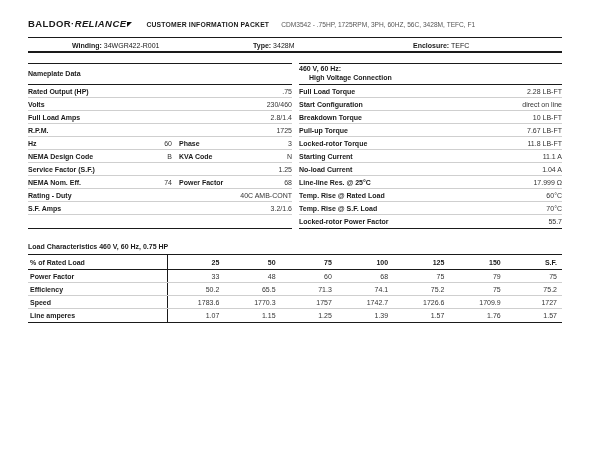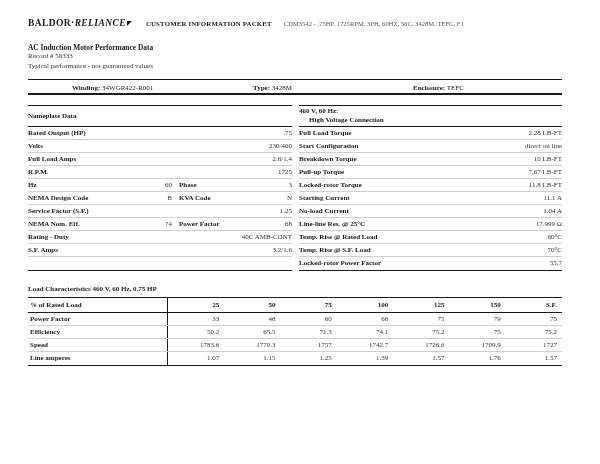--- a/index.html
+++ b/index.html
@@ -1,19 +1,19 @@
 <!DOCTYPE html>
 <html><head>
 <meta charset="utf-8">
 <style>
   * { margin:0; padding:0; box-sizing:border-box; }
   html,body { background:#fff; }
   .page {
     position:relative; width:600px; height:412px; background:#ffffff;
-    font-family:Liberation Serif, serif; color:#1a1a1a;
+    font-family:Liberation Sans, sans-serif; color:#1a1a1a;
     padding:18px 38px 0 28px; overflow:hidden;
   }
   
   .hdr { display:flex; align-items:baseline; }
   .logo { font-weight:bold; font-size:9.5px; letter-spacing:.4px; white-space:nowrap; }
   .logo .rel { font-style:italic; }
   .flag { display:inline-block; width:0; height:0; border-top:5px solid #111;
           border-right:5px solid transparent; margin-left:1px; }
   .packet { font-weight:bold; font-size:6.8px; letter-spacing:.2px; margin-left:14px; white-space:nowrap; }
   .spec { font-size:6.6px; color:#555; margin-left:12px; white-space:nowrap; }
@@ -64,25 +64,20 @@
 <body>
 
 <div class="page">
 
   <div class="hdr">
     <span class="logo"><span>BALDOR</span><span>·</span><span class="rel">RELIANCE</span><span class="flag"></span></span>
     <span class="packet">CUSTOMER INFORMATION PACKET</span>
     <span class="spec">CDM3542 - .75HP, 1725RPM, 3PH, 60HZ, 56C, 3428M, TEFC, F1</span>
   </div>
 
-  <div class="title-block">
-    <div class="doc-title">AC Induction Motor Performance Data</div>
-    <div class="doc-sub">Record # 58333</div>
-    <div class="doc-sub">Typical performance - not guaranteed values</div>
-  </div>
 
   <div class="winding">
     <span class="wb-item wb-0"><b>Winding:</b> <span>34WGR422-R001</span></span>
     <span class="wb-item wb-1"><b>Type:</b> <span>3428M</span></span>
     <span class="wb-item wb-2"><b>Enclosure:</b> <span>TEFC</span></span>
   </div>
 
   <div class="cols">
 
     <div class="coltbl left-tbl">

